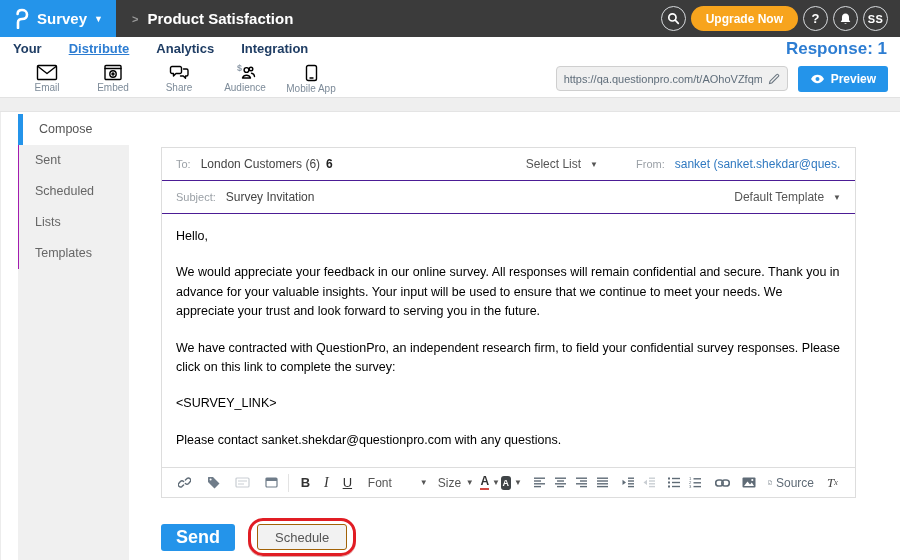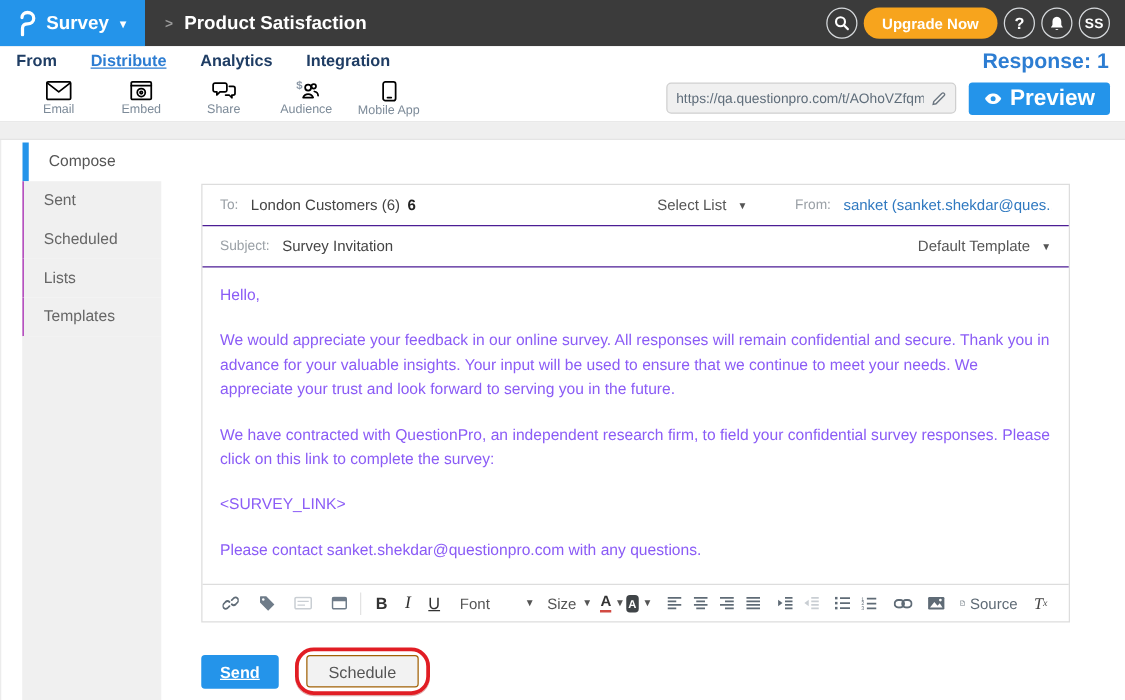--- a/index.html
+++ b/index.html
@@ -36,21 +36,21 @@
   .channel-bar { position:absolute; top:60px; left:0; right:0; height:38px; background:#fff;
     border-bottom:1px solid #e2e2e2; display:flex; align-items:center; padding-left:14px; }
   .channel { width:66px; display:flex; flex-direction:column; align-items:center; gap:1px;
     cursor:pointer; }
   .channel svg { stroke:#8b98a6; fill:none; stroke-width:1.3; }
   .channel .clabel { font-size:10px; color:#7d8b99; }
   .url-pill { margin-left:auto; width:232px; height:25px; background:#f0f0f0; border:1px solid #cfcfcf;
     border-radius:4px; display:flex; align-items:center; padding:0 7px; gap:6px; }
   .url-text { flex:1; font-size:11px; color:#5f6d7a; white-space:nowrap; overflow:hidden; }
   .preview-btn { margin:0 12px 0 10px; height:26px; background:#2494ea; color:#fff; border:none;
-    border-radius:3px; font-size:18px; font-weight:700; padding:0 12px; display:flex;
+    border-radius:3px; font-size:12px; font-weight:700; padding:0 12px; display:flex;
     align-items:center; gap:6px; cursor:pointer; font-family:inherit; }
 
   
   .gray-band { position:absolute; top:98px; left:0; right:0; height:14px; background:#efefef;
     border-bottom:1px solid #e4e4e4; }
   .main { position:absolute; top:112px; left:0; right:0; bottom:0; background:#fff;
     border-left:1px solid #ececec; }
 
   
   .sidebar { position:absolute; left:17px; top:2px; bottom:0; width:111px; display:flex;
@@ -67,21 +67,21 @@
     padding:0 14px; flex:none; }
   .flabel { font-size:11px; color:#9aa0a6; margin-right:10px; }
   .fvalue { font-size:12px; color:#444; }
   .to-count { font-size:12px; font-weight:700; color:#222; margin-left:6px; }
   .select-ctl { display:flex; align-items:center; gap:9px; font-size:12px; color:#555; cursor:pointer; }
   .dcaret { font-size:8px; color:#555; }
   .from-group { display:flex; align-items:center; margin-left:38px; max-width:205px; }
   .from-value { font-size:12px; color:#3079c0; white-space:nowrap; overflow:hidden; cursor:pointer; }
   .spacer { flex:1; }
 
-  .body-area { flex:1; padding:13px 14px; font-size:12.5px; color:#8b5cf6; line-height:1.55;
+  .body-area { flex:1; padding:13px 14px; font-size:12.5px; color:#000000; line-height:1.55;
     overflow:hidden; }
   .body-area p { margin-bottom:17px; }
 
   
   .editor-bar { height:30px; border-top:1px solid #ddd; display:flex; align-items:center;
     padding:0 12px; flex:none; }
   .ebtn { display:flex; align-items:center; justify-content:center; min-width:21px; height:22px;
     cursor:pointer; color:#5f6b76; }
   .ebtn svg { display:block; }
   .ebtn.disabled { color:#c9ced3; cursor:default; }
@@ -96,21 +96,21 @@
     line-height:13px; }
   .bg-a { width:14px; height:14px; background:#3f4447; border-radius:3px; color:#fff;
     font-size:9px; font-weight:700; display:flex; align-items:center; justify-content:center; }
   .src-label { font-size:12px; color:#5f6b76; margin-left:4px; }
   .btn-tx { font-family:"Liberation Serif", serif; font-style:italic; font-size:13px; color:#444; }
   .btn-tx sub { font-size:8px; }
 
   
   .actions { position:absolute; left:160px; top:406px; display:flex; align-items:center; }
   .send-btn { height:27px; background:#2494ea; color:#fff; border:none; border-radius:3px;
-    font-size:13px; font-weight:700; padding:0 15px; cursor:pointer; font-family:inherit;text-decoration:underline; }
+    font-size:18px; font-weight:700; padding:0 15px; cursor:pointer; font-family:inherit; }
   .schedule-ring { margin-left:13px; border:3px solid #e11d24; border-radius:15px; padding:3px 6px;
     box-shadow:0 1px 0 rgba(160,0,0,.35); }
   .schedule-btn { height:26px; background:#f2f2f2; color:#555; border:1px solid #a16207;
     border-radius:3px; font-size:13px; padding:0 17px; cursor:pointer; font-family:inherit; }
 
   .icon-svg { stroke:currentColor; fill:none; stroke-width:1.4; stroke-linecap:round;
     stroke-linejoin:round; }
 </style>
 </head>
 <body>
@@ -144,21 +144,21 @@
         <path d="M5.6 12 a1.5 1.3 0 0 0 2.8 0" fill="#fff"></path>
       </svg>
     </div>
     <div class="hicon avatar">
       <span>SS</span>
     </div>
   </div>
 </div>
 
 <div class="tabs">
-  <span class="tab">From</span>
+  <span class="tab">Your</span>
   <span class="tab active">Distribute</span>
   <span class="tab">Analytics</span>
   <span class="tab">Integration</span>
   <span class="response-count">Response: 1</span>
 </div>
 
 <div class="channel-bar">
   <div class="channel">
     <svg width="22" height="17" viewBox="0 0 22 17">
       <rect x="1.5" y="1.5" width="19" height="14" rx="1" class="icon-svg"></rect>

